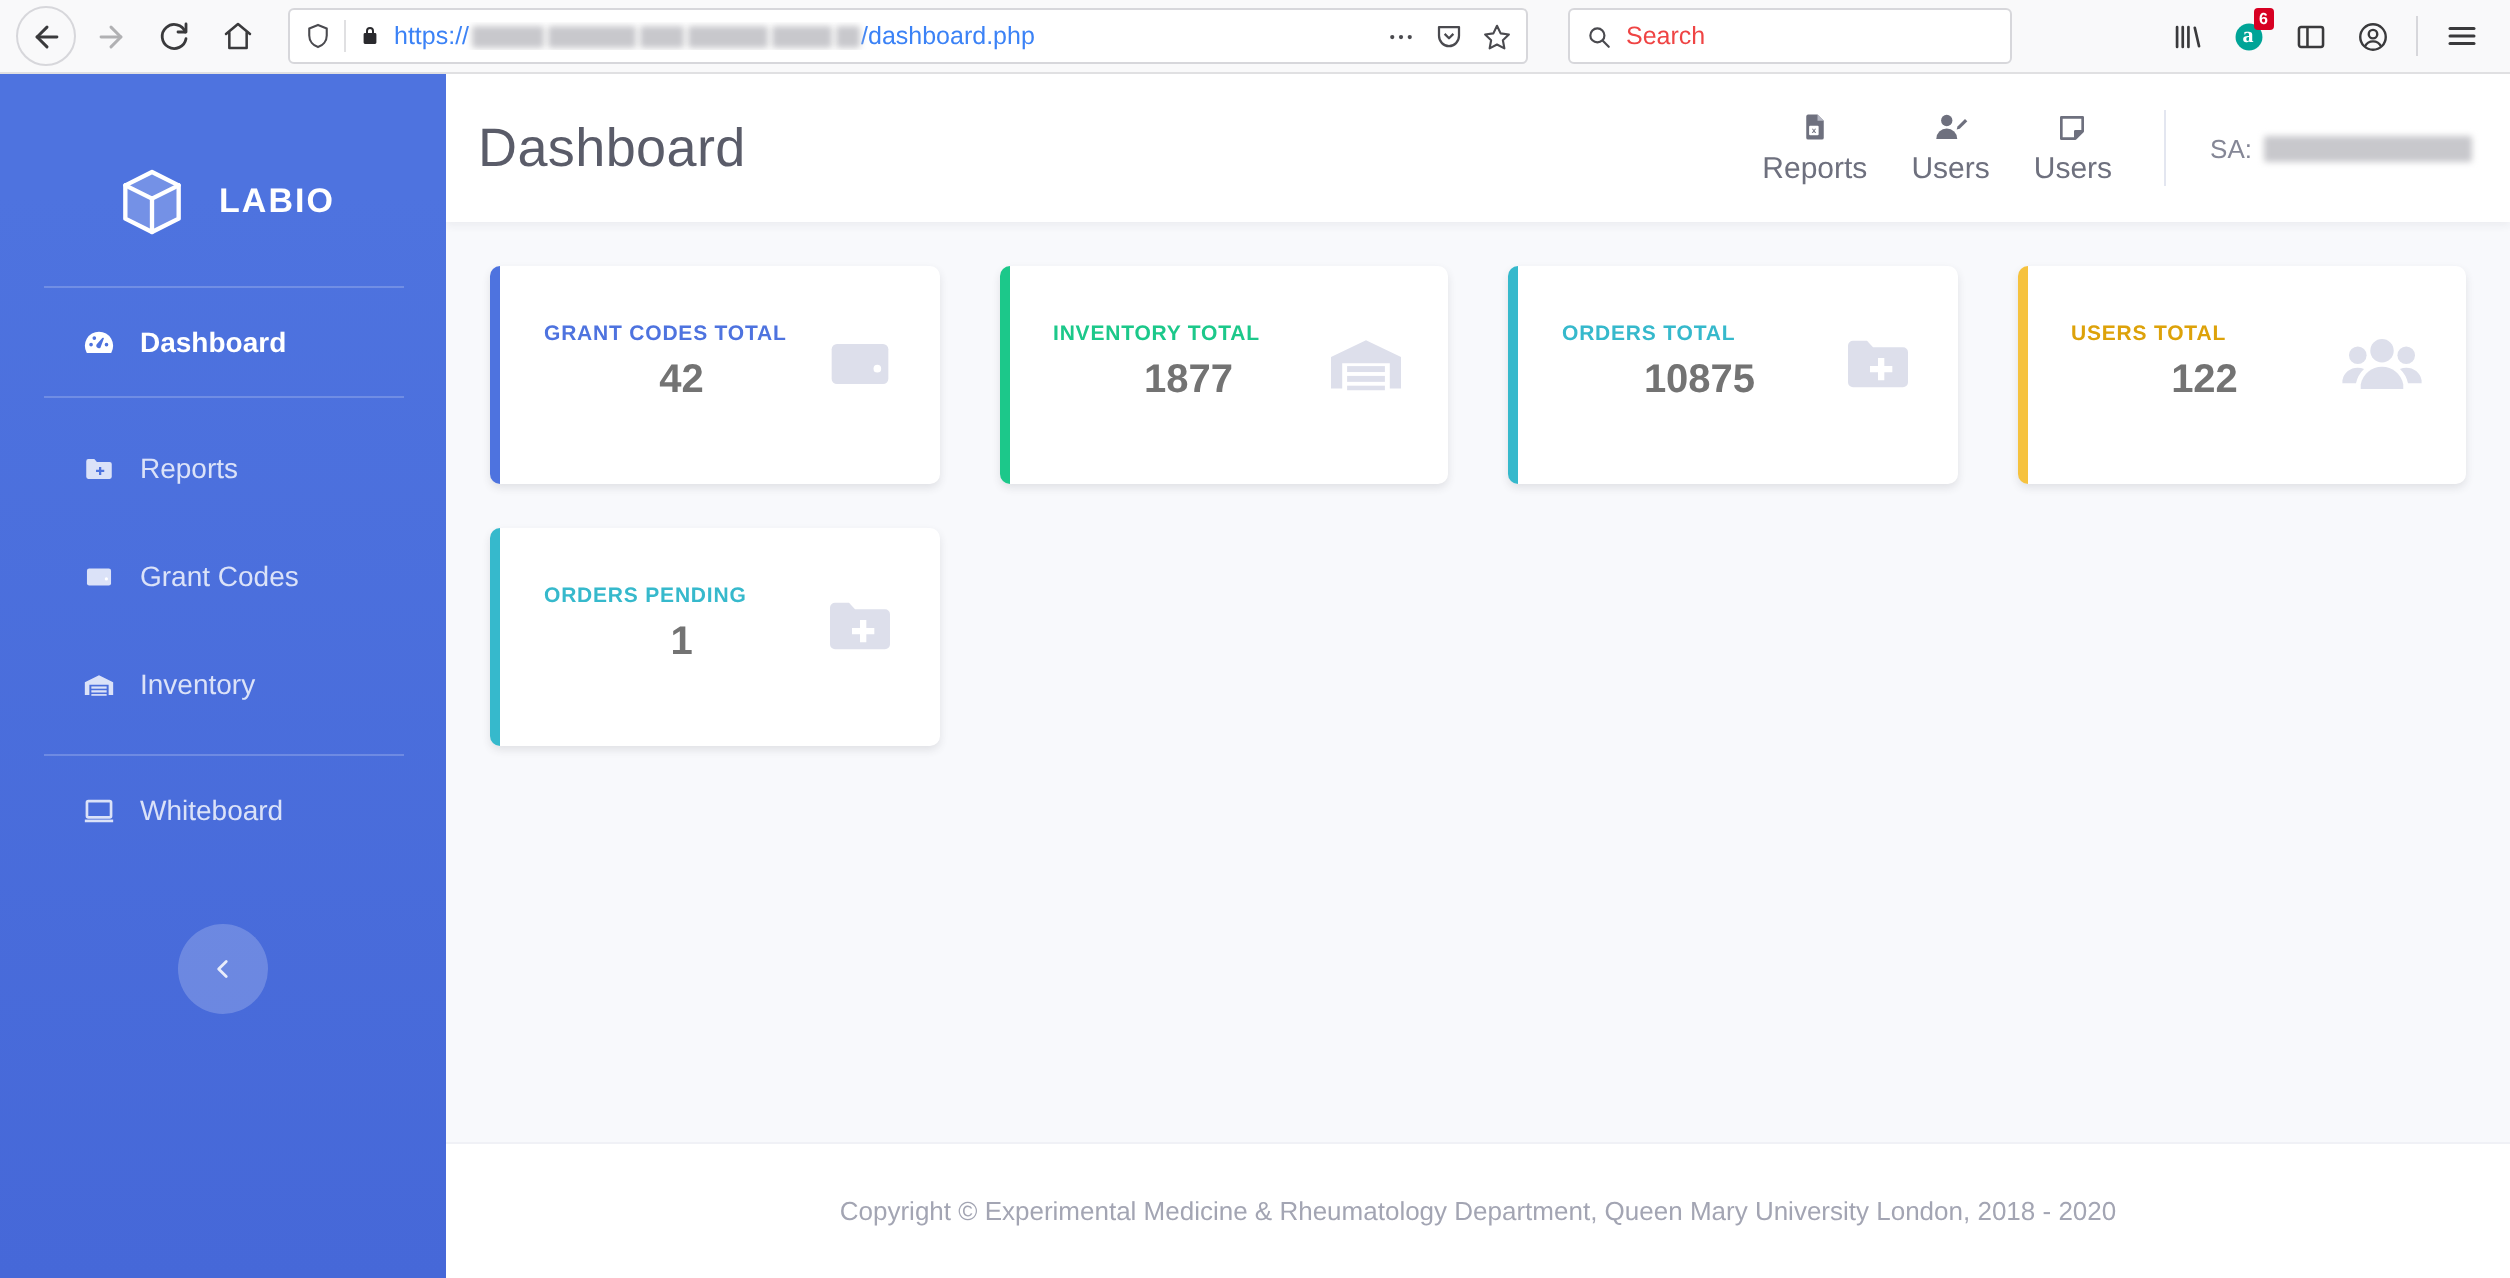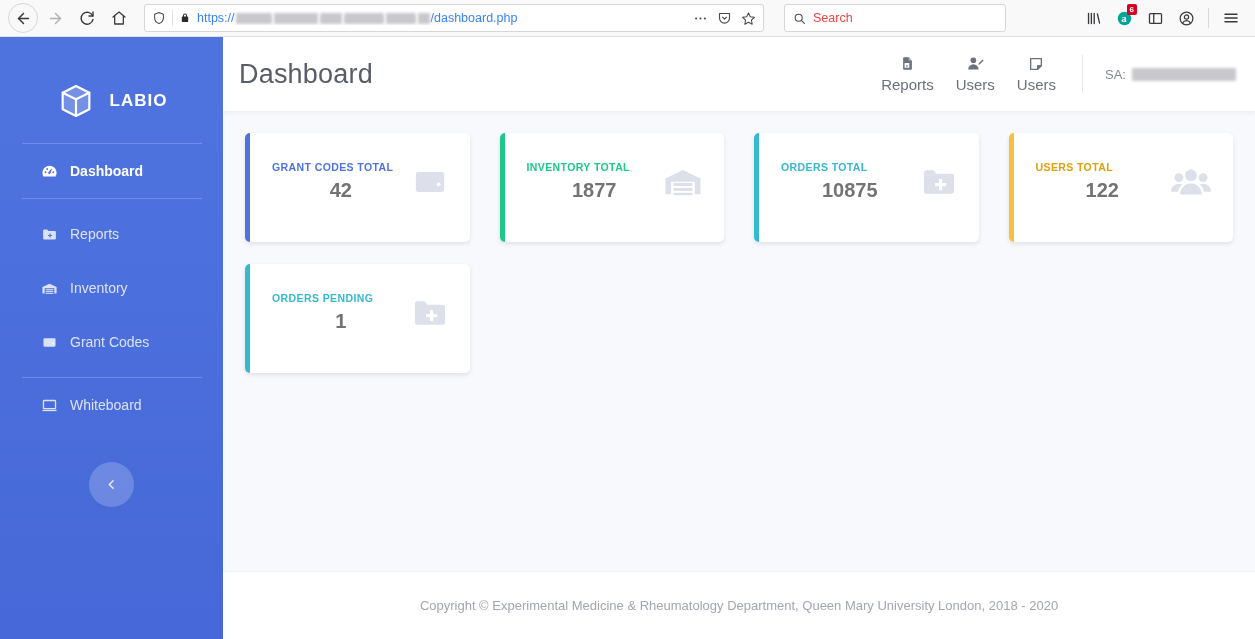--- a/index.html
+++ b/index.html
@@ -422,37 +422,37 @@
             <path d="M3 6.5A1.5 1.5 0 0 1 4.5 5h4.2l1.8 2h9A1.5 1.5 0 0 1 21 8.5v9a1.5 1.5 0 0 1-1.5 1.5h-15A1.5 1.5 0 0 1 3 17.5z"></path>
             <path d="M12 10.5h1.6v2.1h2.1v1.6h-2.1v2.1H12v-2.1H9.9v-1.6H12z" fill="#4e73df"></path>
           </svg>
         </span>
         <span>Reports</span>
       </div>
 
       <div class="nav-item">
         <span class="ico">
           <svg width="17" height="17" viewBox="0 0 24 24" fill="currentColor">
+            <path d="M3.5 7.6A1.6 1.6 0 0 1 5.1 6h13.8A1.6 1.6 0 0 1 20.5 7.6v8.8a1.6 1.6 0 0 1-1.6 1.6H5.1a1.6 1.6 0 0 1-1.6-1.6z"></path>
+            <circle cx="17.2" cy="13.4" r="1.15" fill="#ffffff"></circle>
+          </svg>
+        </span>
+        <span>Grant Codes</span>
+      </div>
+
+      <div class="nav-item">
+        <span class="ico">
+          <svg width="17" height="17" viewBox="0 0 24 24" fill="currentColor">
             <path d="M2 10 12 5.2 22 10v9h-3.2v-7.2H5.2V19H2z"></path>
             <rect x="6.6" y="13" width="10.8" height="1.6"></rect>
             <rect x="6.6" y="15.7" width="10.8" height="1.6"></rect>
             <rect x="6.6" y="18.4" width="10.8" height="1.2"></rect>
           </svg>
         </span>
         <span>Inventory</span>
-      </div>
-
-      <div class="nav-item">
-        <span class="ico">
-          <svg width="17" height="17" viewBox="0 0 24 24" fill="currentColor">
-            <path d="M3.5 7.6A1.6 1.6 0 0 1 5.1 6h13.8A1.6 1.6 0 0 1 20.5 7.6v8.8a1.6 1.6 0 0 1-1.6 1.6H5.1a1.6 1.6 0 0 1-1.6-1.6z"></path>
-            <circle cx="17.2" cy="13.4" r="1.15" fill="#ffffff"></circle>
-          </svg>
-        </span>
-        <span>Grant Codes</span>
       </div>
 
       <div class="nav-spacer-sm"></div>
       <div class="side-divider"></div>
 
       <div class="nav-item">
         <span class="ico">
           <svg width="17" height="17" viewBox="0 0 24 24" fill="none" stroke="currentColor" stroke-width="1.9" stroke-linejoin="round">
             <rect x="3.5" y="5" width="17" height="11.5" rx="1"></rect>
             <line x1="2" y1="19" x2="22" y2="19"></line>

